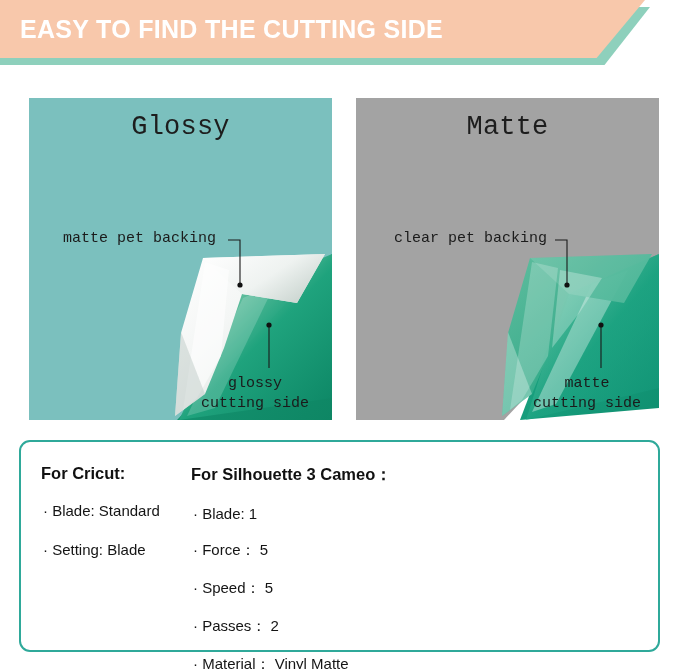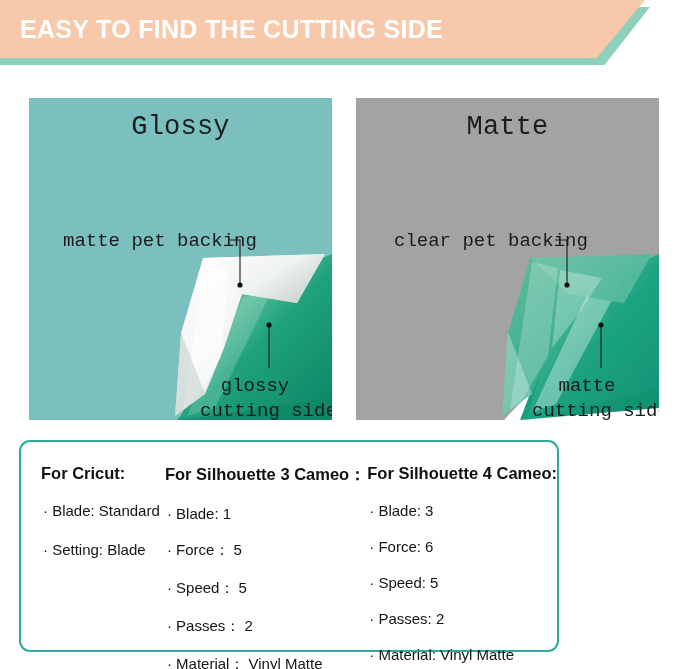--- a/index.html
+++ b/index.html
@@ -82,36 +82,36 @@
   .panel-svg {
     position: absolute;
     left: 0;
     top: 0;
     width: 303px;
     height: 322px;
   }
 
   .anno {
     position: absolute;
-    font-size: 19px;
+    font-size: 15px;
     color: #1b1b1b;
     white-space: nowrap;
     line-height: 1.32;
   }
   .anno-backing-g { left: 34px; top: 131px; }
   .anno-backing-m { left: 38px; top: 131px; }
   .anno-cut-g { left: 171px; top: 276px; text-align: center; width: 110px; }
   .anno-cut-m { left: 176px; top: 276px; text-align: center; width: 110px; }
 
   
   .infobox {
     position: absolute;
     left: 19px;
     top: 440px;
-    width: 540px;
+    width: 641px;
     height: 212px;
     border: 2px solid #2fa99a;
     border-radius: 11px;
     background: #ffffff;
   }
   .cols {
     position: absolute;
     left: 0; top: 0;
     width: 100%; height: 100%;
     display: flex;
@@ -266,23 +266,15 @@
 
     <div class="col col-2">
       <div class="col-head">For Silhouette 3 Cameo：</div>
       <div class="col-item">· Blade: 1</div>
       <div class="col-item">· Force： 5</div>
       <div class="col-item">· Speed： 5</div>
       <div class="col-item">· Passes： 2</div>
       <div class="col-item">· Material： Vinyl Matte</div>
     </div>
 
-    <div class="col col-3">
-      <div class="col-head">For Silhouette 4 Cameo:</div>
-      <div class="col-item">· Blade: 3</div>
-      <div class="col-item">· Force: 6</div>
-      <div class="col-item">· Speed: 5</div>
-      <div class="col-item">· Passes: 2</div>
-      <div class="col-item">· Material: Vinyl Matte</div>
-    </div>
 
   </div>
 </div>
 
 </body></html>

